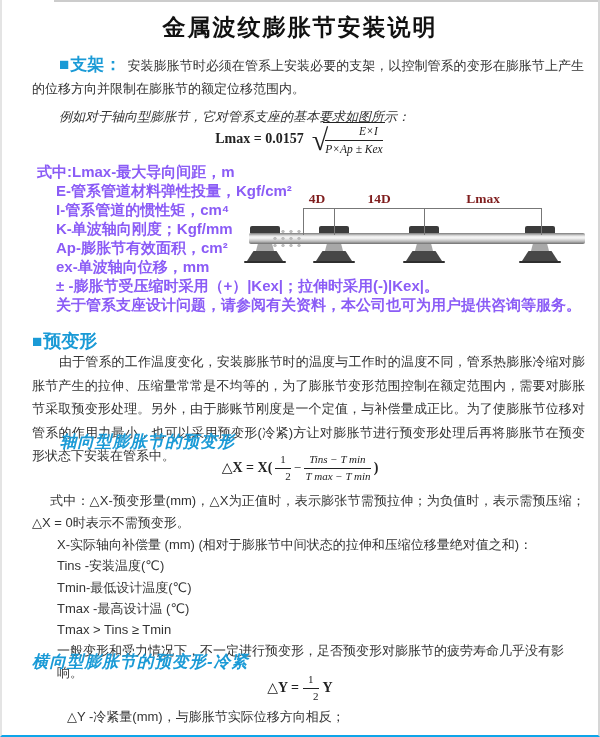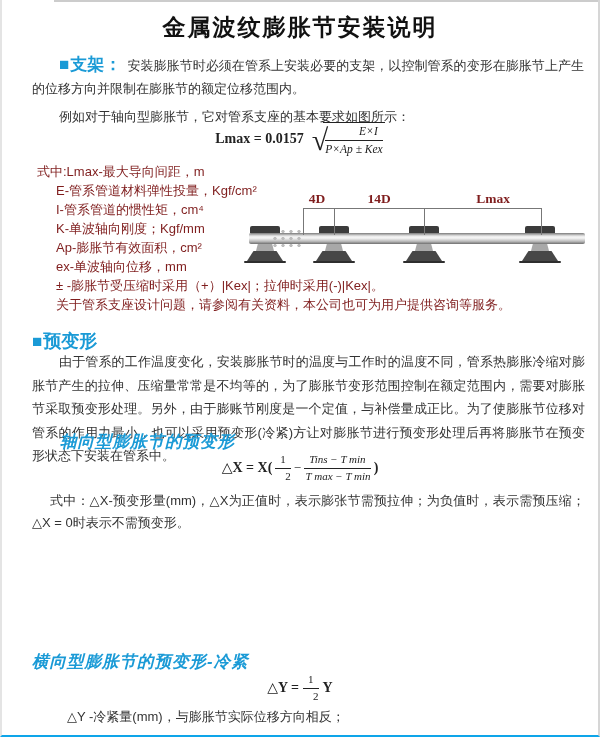--- a/index.html
+++ b/index.html
@@ -11,41 +11,41 @@
   }
   .edge-top{position:absolute;top:0;left:52px;right:0;height:2px;background:#cccccc;}
   .title{
     position:absolute;top:12px;left:0;width:100%;margin:0;text-align:center;
     font-size:23px;font-weight:bold;color:#111;letter-spacing:2px;
   }
   p{margin:0;}
   .p-intro{position:absolute;top:53px;left:30px;right:14px;font-size:13px;line-height:23px;text-align:justify;text-indent:27px;}
   .inline-h{font-size:17px;font-weight:bold;color:var(--accent,#1a9ad6);margin-right:6px;}
   .sq{margin-right:1px;}
-  .p-example{position:absolute;top:108px;left:30px;right:14px;font-size:13px;text-indent:27px;}
+  .p-example{position:absolute;top:108px;left:30px;right:14px;font-size:13px;text-indent:27px;font-style:italic;}
 
   .formula{position:absolute;left:0;width:100%;text-align:center;font-family:"Liberation Serif","DejaVu Serif",serif;color:#222;}
   .f-bold{font-weight:bold;font-size:14px;}
   .f1{top:122px;}
   .radical{font-size:30px;font-weight:400;vertical-align:middle;position:relative;top:1px;margin:0 -5px 0 8px;color:#222;}
   .rad-box{display:inline-block;border-top:1.6px solid #222;vertical-align:middle;padding:1px 2px 0 2px;}
   .frac{display:inline-flex;flex-direction:column;vertical-align:middle;font-size:11.5px;line-height:1.25;text-align:right;}
   .frac .fnum{border-bottom:1px solid #222;padding:0 5px 1px;}
   .frac .fden{padding-top:1px;}
   .f1 .frac{font-style:italic;}
 
-  .defs{position:absolute;top:162px;left:30px;font-size:13px;line-height:19px;color:#7f1d1d;}
+  .defs{position:absolute;top:162px;left:30px;font-size:15px;line-height:19px;color:#8b5cf6;font-weight:bold;}
   .def{padding-left:24px;white-space:nowrap;}
   .def.first{padding-left:5px;}
 
   .diagram{position:absolute;top:193px;left:245px;width:345px;height:92px;}
   .dim-label{position:absolute;top:-2px;font-family:"Liberation Serif","DejaVu Serif",serif;font-weight:bold;font-size:13.5px;color:#7f1d1d;text-align:center;}
   .dl1{left:52px;width:36px;}
   .dl2{left:105px;width:54px;}
-  .dl3{left:216px;width:60px;}
+  .dl3{left:206px;width:60px;}
   .dim-line{position:absolute;top:15px;left:56px;width:238px;height:1px;background:#777;z-index:4;}
   .tick{position:absolute;top:15px;width:1px;height:27px;background:#777;z-index:4;}
   .tk1{left:56px;}.tk2{left:87px;}.tk3{left:177px;}.tk4{left:294px;}
   .pipe{position:absolute;top:40px;left:2px;width:336px;height:11px;border-radius:2px;z-index:1;
     background:linear-gradient(to bottom,#7a7a7a 0%,#e9e9e9 28%,#f6f6f6 45%,#bdbdbd 75%,#6f6f6f 100%);}
   .bellows{position:absolute;top:35px;left:24px;width:34px;height:21px;z-index:2;
     background-image:radial-gradient(circle,#bdbdbd 1.4px,rgba(0,0,0,0) 1.9px);
     background-size:8px 7px;}
   .support{position:absolute;top:33px;width:44px;height:38px;z-index:3;}
   .s0{left:-4px;}.s1{left:65px;}.s2{left:155px;}.s3{left:271px;}
@@ -150,20 +150,28 @@
         <span class="fnum">1</span>
         <span class="fden">2</span>
       </span><span class="minus">−</span><span class="frac ital">
         <span class="fnum">Tins − T min</span>
         <span class="fden">T max − T min</span>
       </span><span class="f-semib">)</span>
   </div>
 
   <p class="p-explain">式中：△X-预变形量(mm)，△X为正值时，表示膨张节需预拉伸；为负值时，表示需预压缩；△X = 0时表示不需预变形。</p>
 
+  <div class="items">
+    <div class="item">X-实际轴向补偿量 (mm) (相对于膨胀节中间状态的拉伸和压缩位移量绝对值之和)：</div>
+    <div class="item">Tins -安装温度(℃)</div>
+    <div class="item">Tmin-最低设计温度(℃)</div>
+    <div class="item">Tmax -最高设计温 (℃)</div>
+    <div class="item">Tmax &gt; Tins ≥ Tmin</div>
+    <div class="item">一般变形和受力情况下，不一定进行预变形，足否预变形对膨胀节的疲劳寿命几乎没有影响。</div>
+  </div>
 
   <div class="h3 h3-lateral">横向型膨胀节的预变形-冷紧</div>
 
   <div class="formula f3">
     <span class="f-bold">△Y =</span><span class="frac">
         <span class="fnum">1</span>
         <span class="fden">2</span>
       </span><span class="f-bold">Y</span>
   </div>
 

